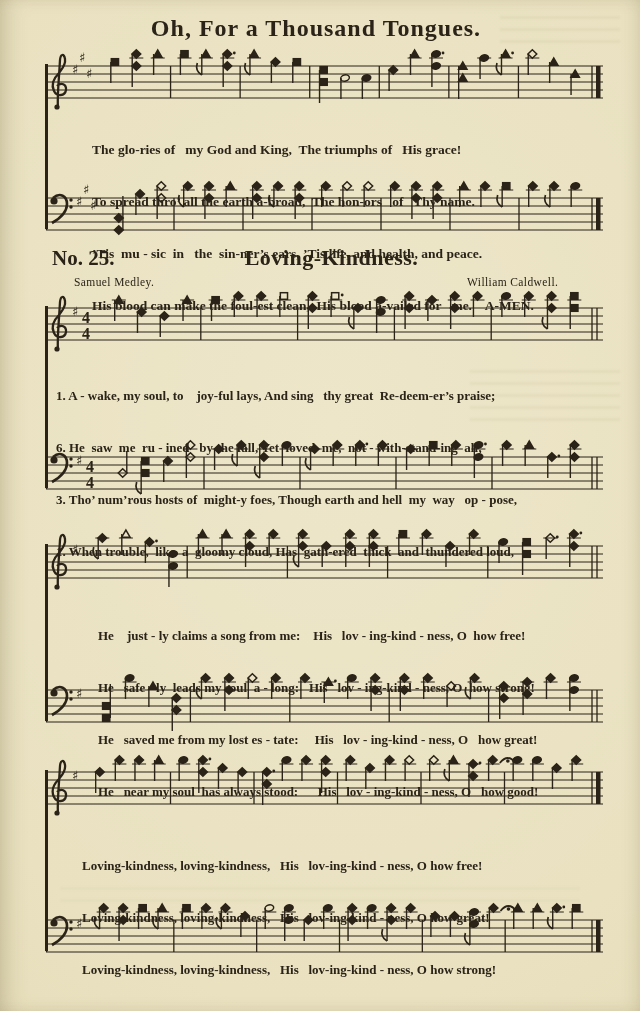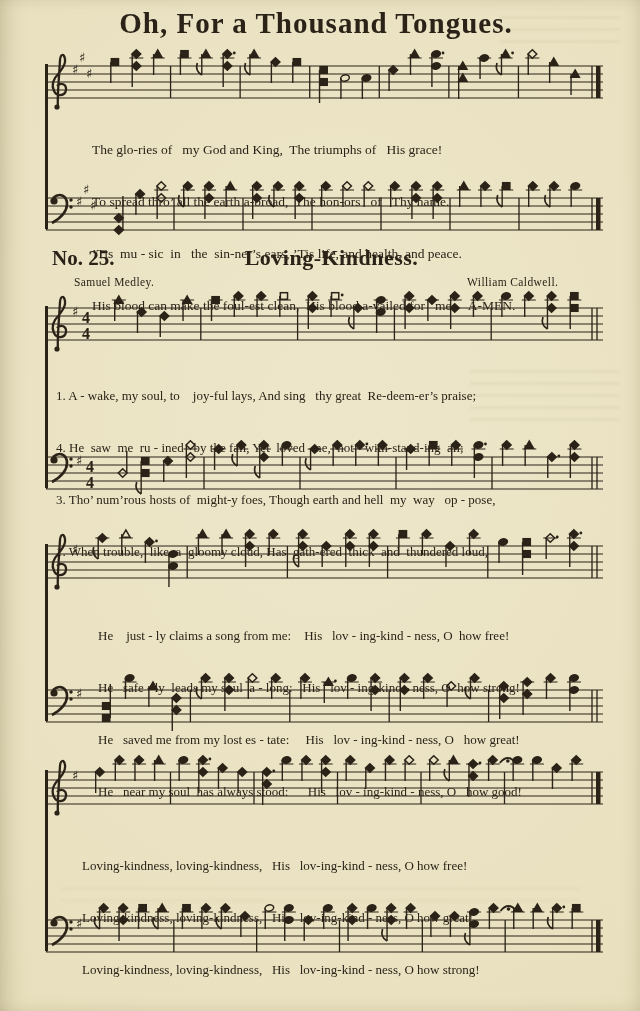--- a/index.html
+++ b/index.html
@@ -7,23 +7,23 @@
     position:relative;width:640px;height:1011px;margin:0 auto;overflow:hidden;
     background:
       radial-gradient(130% 105% at 52% 42%, #ede6c9 0%, #e9e1c0 55%, #e2d8b2 100%);
     box-shadow:inset 14px 0 26px -14px rgba(90,75,35,.35), inset -10px 0 20px -12px rgba(90,75,35,.25);
     font-family:"Liberation Serif","DejaVu Serif",serif;
     color:#2b2318;
   }
   .abs{position:absolute;}
   .title-top{
     left:0;right:8px;top:7px;text-align:center;
-    font-size:29px;font-weight:bold;letter-spacing:1px;margin:0;
+    font-size:24px;font-weight:bold;letter-spacing:1px;margin:8px;
   }
-  .lyrics{white-space:pre;font-weight:normal;line-height:17.4px;}
+  .lyrics{white-space:pre;font-weight:bold;line-height:17.4px;}
   .lyr-13{font-size:13px;}
   .lyr-135{font-size:13.5px;}
   .staff-box{left:46px;width:558px;height:76px;}
   .staff-box svg{overflow:visible;display:block;}
   .system-rule{left:45px;width:3px;background:#2b2318;}
   .h25-number{left:52px;top:246px;font-size:21px;font-weight:bold;}
   .h25-title{left:0;right:0;top:245px;text-align:center;font-size:22px;font-weight:bold;letter-spacing:.5px;margin:0;padding-left:23px;}
   .byline{top:276px;font-size:11.5px;font-weight:normal;letter-spacing:.4px;}
   .byline-left{left:74px;}
   .byline-right{left:467px;}
@@ -790,21 +790,21 @@
     <div>His blood can make the foul-est clean,  His blood a-vailed for   me.    A-MEN.</div>
   </div>
 
   <div class="abs h25-number">No. 25.</div>
   <h2 class="abs h25-title">Loving-Kindness.</h2>
   <div class="abs byline byline-left">Samuel Medley.</div>
   <div class="abs byline byline-right">William Caldwell.</div>
 
   <div class="abs lyrics lyr-13" style="left:56px;top:352px;">
     <div>1. A - wake, my soul, to    joy-ful lays, And sing   thy great  Re-deem-er’s praise;</div>
-    <div>4. He  saw  me  ru - ined   by the fall, Yet  loved  me,  not - with-stand-ing  all;</div>
+    <div>6. He  saw  me  ru - ined   by the fall, Yet  loved  me,  not - with-stand-ing  all;</div>
     <div>3. Tho’ num’rous hosts of  might-y foes, Though earth and hell  my  way   op - pose,</div>
     <div>1. When trouble,  like  a  gloomy cloud, Has  gath-ered  thick  and  thundered loud,</div>
   </div>
 
   <div class="abs lyrics lyr-13" style="left:98px;top:592px;">
     <div>He    just - ly claims a song from me:    His   lov - ing-kind - ness, O  how free!</div>
     <div>He   safe - ly  leads my soul  a - long:   His   lov - ing-kind - ness, O  how strong!</div>
     <div>He   saved me from my lost es - tate:     His   lov - ing-kind - ness, O   how great!</div>
     <div>He   near my soul  has always stood:      His   lov - ing-kind - ness, O   how good!</div>
   </div>

